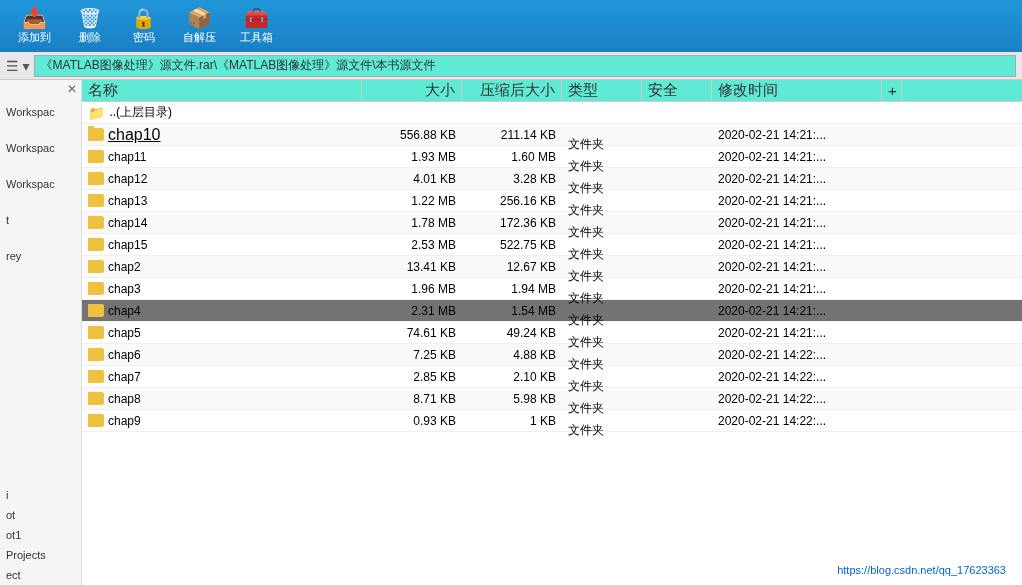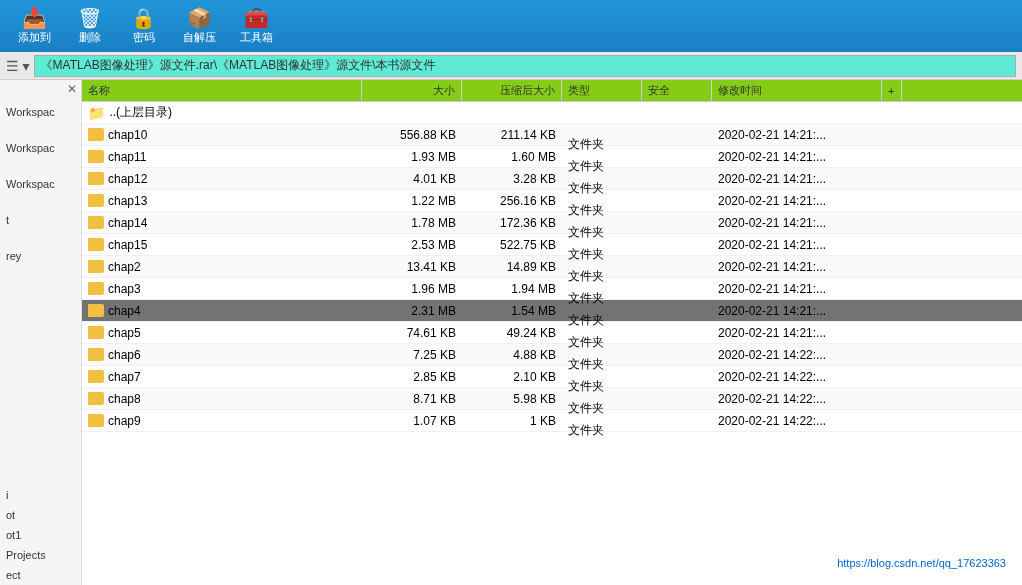--- a/index.html
+++ b/index.html
@@ -101,24 +101,24 @@
       overflow: hidden;
       background: white;
       display: flex;
       flex-direction: column;
     }
 
     
     .col-headers {
       display: flex;
       align-items: center;
-      background: #84cc16;
+      background: #5eead4;
       border-bottom: 1px solid #ccc;
       height: 22px;
-      font-size: 11px;
+      font-size: 15px;
       color: #333;
       font-weight: normal;
       user-select: none;
       flex-shrink: 0;
     }
     .col-header {
       padding: 0 6px;
       border-right: 1px solid #ccc;
       height: 100%;
       display: flex;
@@ -265,21 +265,21 @@
     </div>
     <div class="cell cell-size"></div>
     <div class="cell cell-compressed"></div>
     <div class="cell cell-type"></div>
     <div class="cell cell-security"></div>
     <div class="cell cell-modified"></div>
   </div>
         <div class="file-row alt">
     <div class="cell cell-name">
       <span class="folder-icon"></span>
-      <span style="font-size:12px;">chap10</span>
+      <span style="font-size:16px;text-decoration:underline;">chap10</span>
     </div>
     <div class="cell cell-size">556.88 KB</div>
     <div class="cell cell-compressed">211.14 KB</div>
     <div class="cell cell-type">文件夹</div>
     <div class="cell cell-security"></div>
     <div class="cell cell-modified">2020-02-21 14:21:...</div>
   </div>
         <div class="file-row">
     <div class="cell cell-name">
       <span class="folder-icon"></span>
@@ -334,21 +334,21 @@
     <div class="cell cell-type">文件夹</div>
     <div class="cell cell-security"></div>
     <div class="cell cell-modified">2020-02-21 14:21:...</div>
   </div>
         <div class="file-row alt">
     <div class="cell cell-name">
       <span class="folder-icon"></span>
       <span style="font-size:12px;">chap2</span>
     </div>
     <div class="cell cell-size">13.41 KB</div>
-    <div class="cell cell-compressed">14.89 KB</div>
+    <div class="cell cell-compressed">12.67 KB</div>
     <div class="cell cell-type">文件夹</div>
     <div class="cell cell-security"></div>
     <div class="cell cell-modified">2020-02-21 14:21:...</div>
   </div>
         <div class="file-row">
     <div class="cell cell-name">
       <span class="folder-icon"></span>
       <span style="font-size:12px;">chap3</span>
     </div>
     <div class="cell cell-size">1.96 MB</div>
@@ -410,27 +410,27 @@
     <div class="cell cell-compressed">5.98 KB</div>
     <div class="cell cell-type">文件夹</div>
     <div class="cell cell-security"></div>
     <div class="cell cell-modified">2020-02-21 14:22:...</div>
   </div>
         <div class="file-row">
     <div class="cell cell-name">
       <span class="folder-icon"></span>
       <span style="font-size:12px;">chap9</span>
     </div>
-    <div class="cell cell-size">1.07 KB</div>
+    <div class="cell cell-size">0.93 KB</div>
     <div class="cell cell-compressed">1 KB</div>
     <div class="cell cell-type">文件夹</div>
     <div class="cell cell-security"></div>
     <div class="cell cell-modified">2020-02-21 14:22:...</div>
   </div>
       </div>
 
   </div>
 
 </div>
 
-<div style="position:fixed; bottom:16px; right:16px; font-size:11px; color:#0066cc;">
+<div style="position:fixed; bottom:9px; right:16px; font-size:11px; color:#0066cc;">
   <span>https://blog.csdn.net/qq_17623363</span>
 </div>
 
 </body></html>

